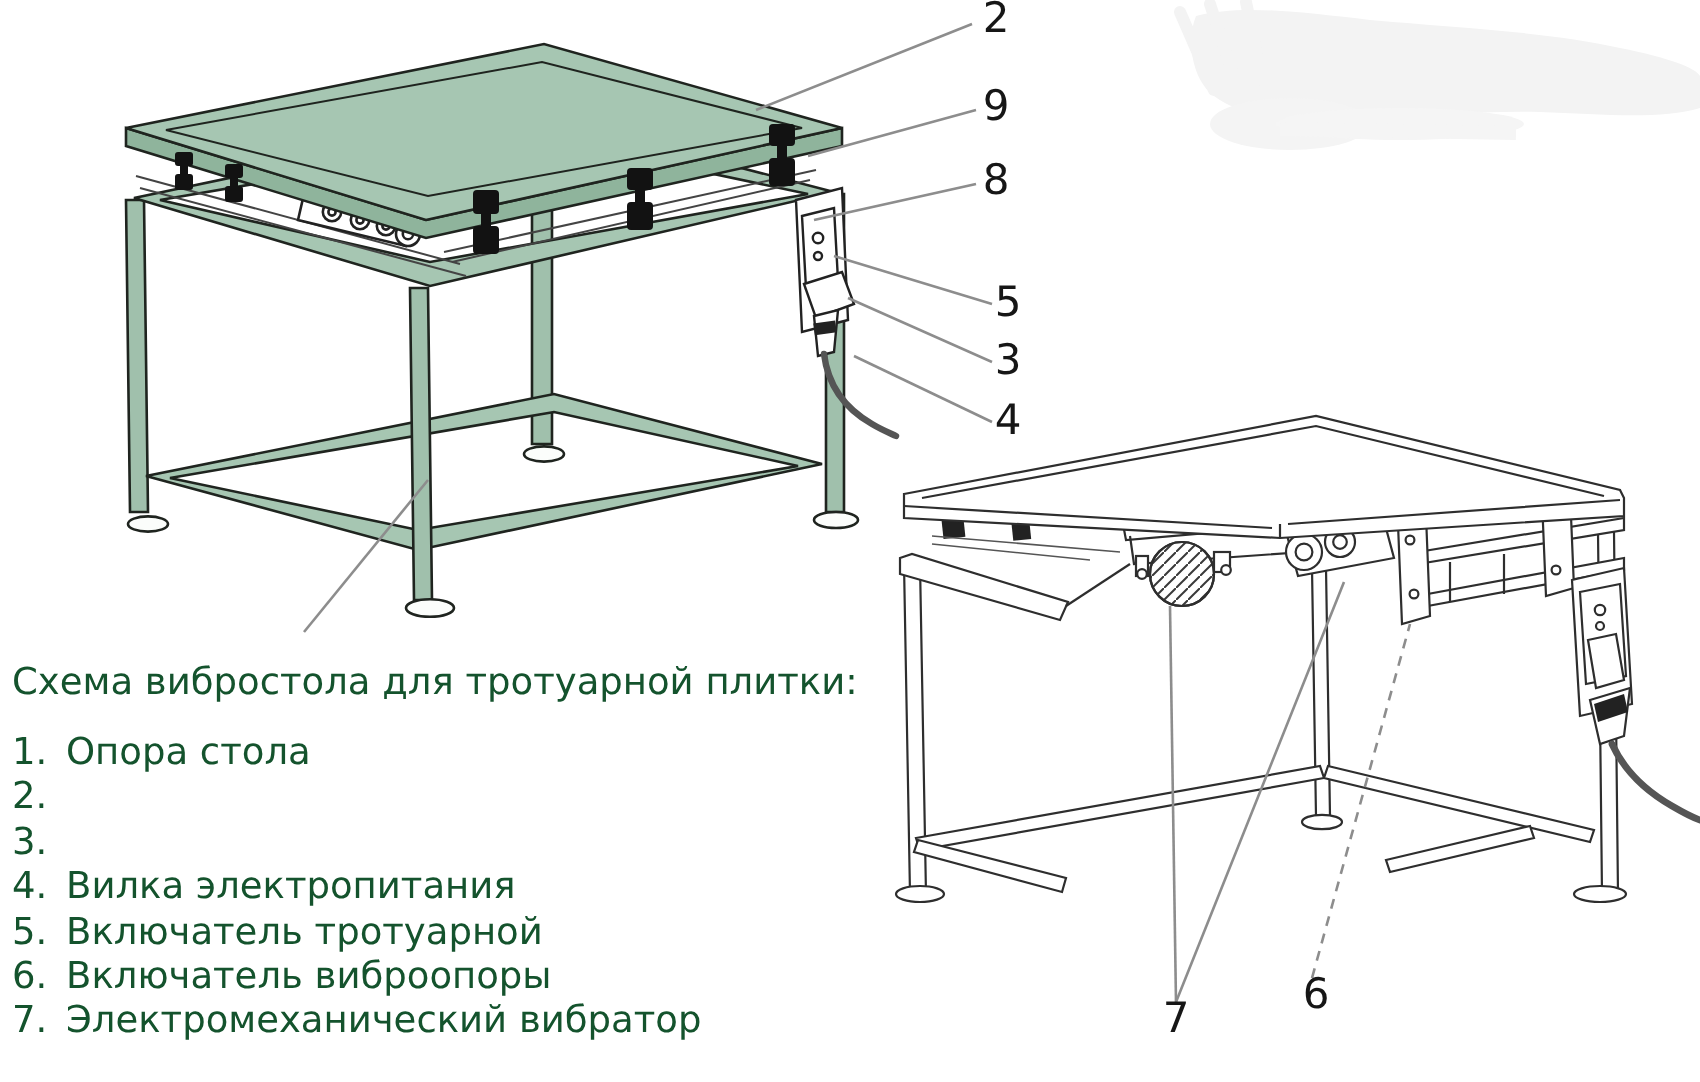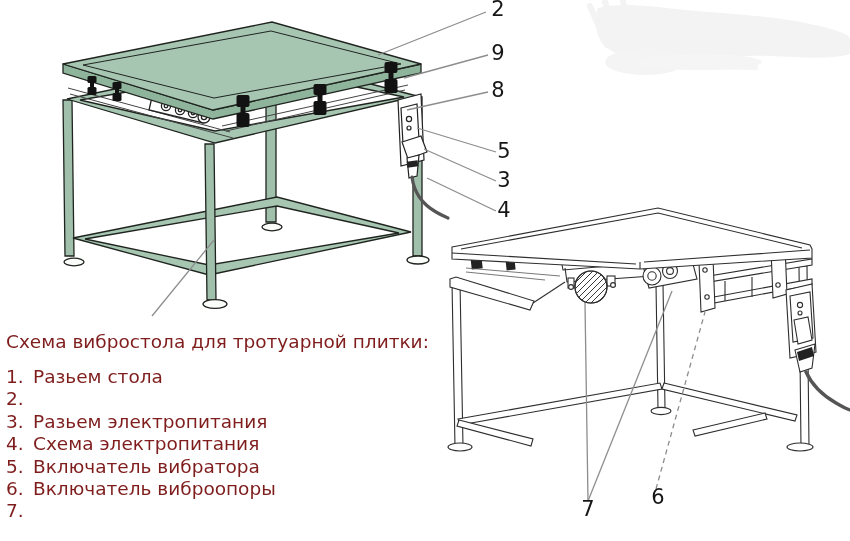--- a/index.html
+++ b/index.html
@@ -1,21 +1,21 @@
 <!DOCTYPE html>
 <html><head>
 <meta charset="utf-8">
 <style>
   html,body{margin:0;padding:0;background:#fff;}
   #stage{position:relative;width:850px;height:541px;background:#ffffff;overflow:hidden;
          font-family:"DejaVu Sans","Liberation Sans",sans-serif;}
   #art{position:absolute;left:0;top:0;}
   .callout{position:absolute;width:24px;text-align:center;font-size:21px;line-height:21px;
            color:#161616;font-family:"DejaVu Sans","Liberation Sans",sans-serif;}
-  #legend{position:absolute;left:6px;top:331px;color:#7f1d1d;}
+  #legend{position:absolute;left:6px;top:331px;color:#14532d;}
   #legend .title{font-size:18.5px;line-height:21px;white-space:nowrap;}
   #legend ol{list-style:none;margin:14px 0 0 0;padding:0;}
   #legend li{display:flex;font-size:18.5px;line-height:22.4px;white-space:nowrap;}
   #legend li .num{width:27px;flex:0 0 27px;}
 </style>
 </head>
 <body>
 
 <div id="stage">
 
@@ -222,39 +222,39 @@
   <div class="callout" style="left:492px;top:170px;">3</div>
   <div class="callout" style="left:492px;top:200px;">4</div>
   <div class="callout" style="left:576px;top:499px;">7</div>
   <div class="callout" style="left:646px;top:487px;">6</div>
 
   <div id="legend">
     <div class="title">Схема вибростола для тротуарной плитки:</div>
     <ol>
       <li>
         <span class="num">1.</span>
-        <span class="lbl">Разьем стола</span>
+        <span class="lbl">Опора стола</span>
       </li>
       <li>
         <span class="num">2.</span>
       </li>
       <li>
         <span class="num">3.</span>
-        <span class="lbl">Разьем электропитания</span>
       </li>
       <li>
         <span class="num">4.</span>
-        <span class="lbl">Схема электропитания</span>
+        <span class="lbl">Вилка электропитания</span>
       </li>
       <li>
         <span class="num">5.</span>
-        <span class="lbl">Включатель вибратора</span>
+        <span class="lbl">Включатель тротуарной</span>
       </li>
       <li>
         <span class="num">6.</span>
         <span class="lbl">Включатель виброопоры</span>
       </li>
       <li>
         <span class="num">7.</span>
+        <span class="lbl">Электромеханический вибратор</span>
       </li>
     </ol>
   </div>
 </div>
 
 </body></html>

